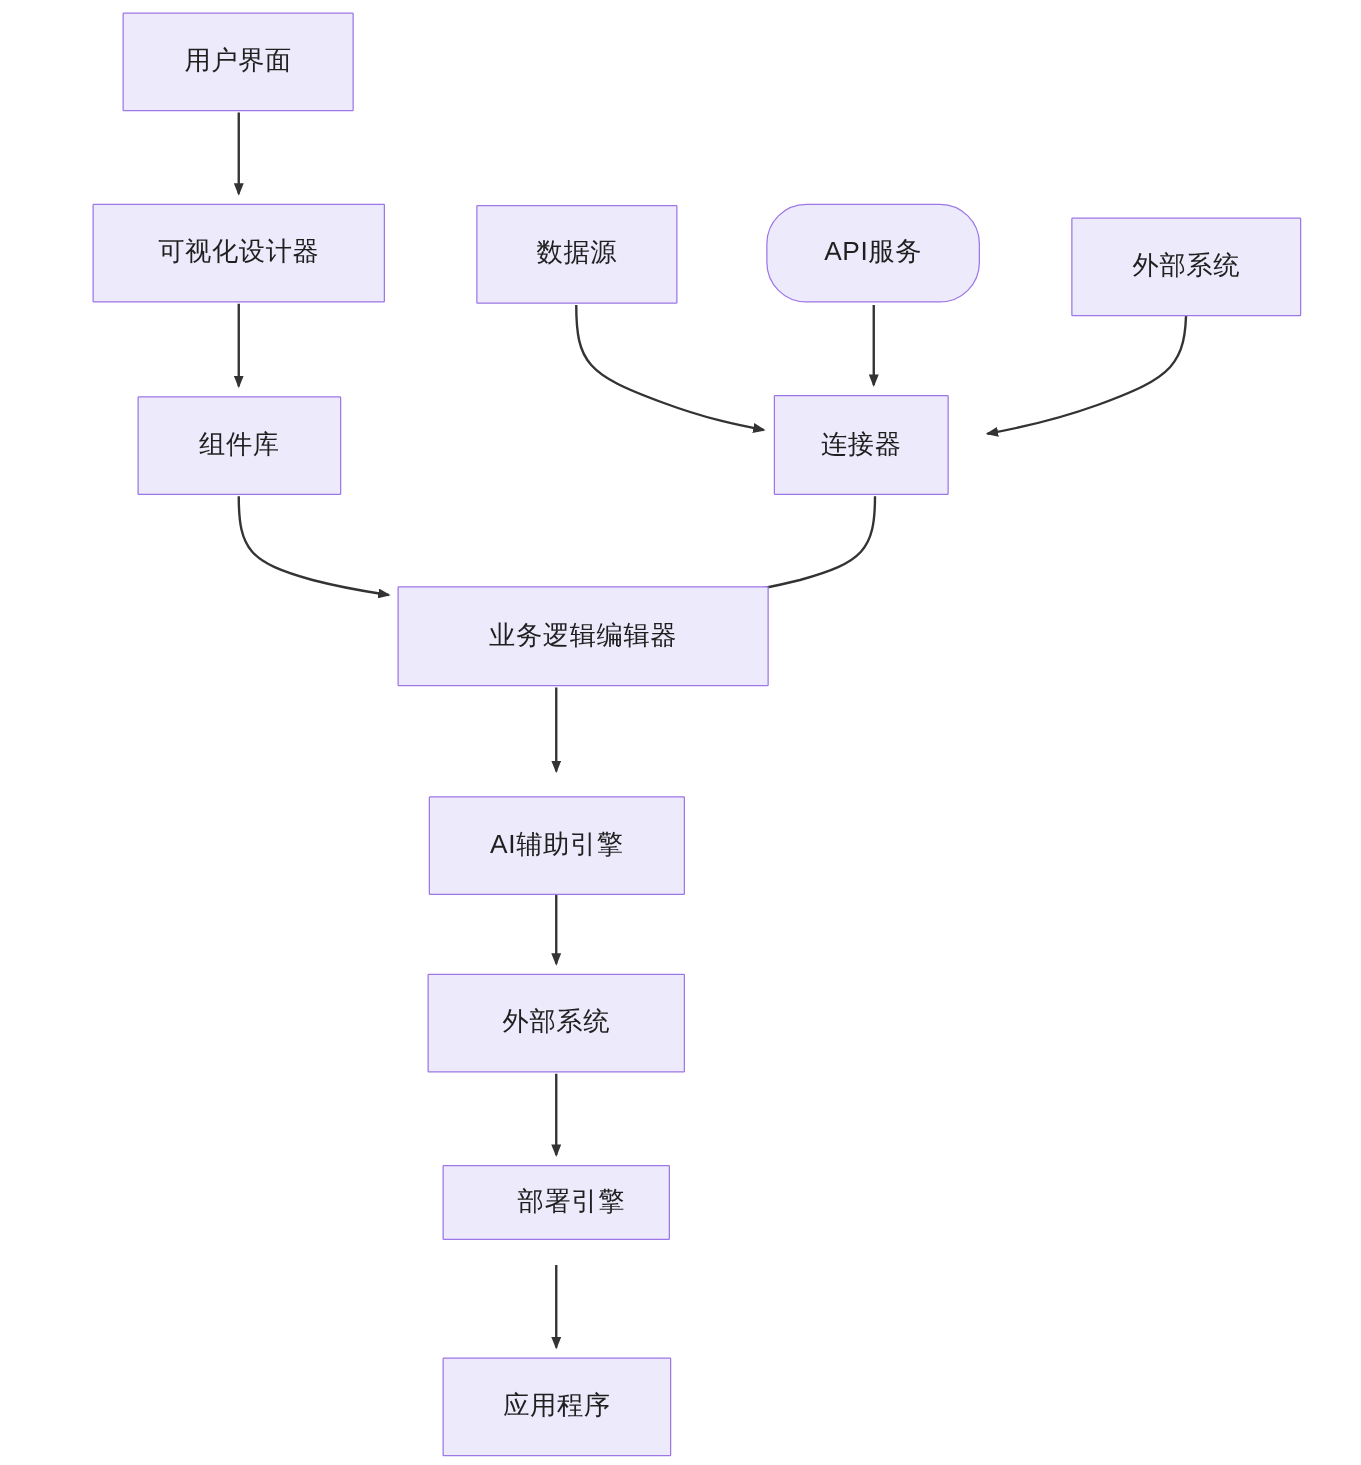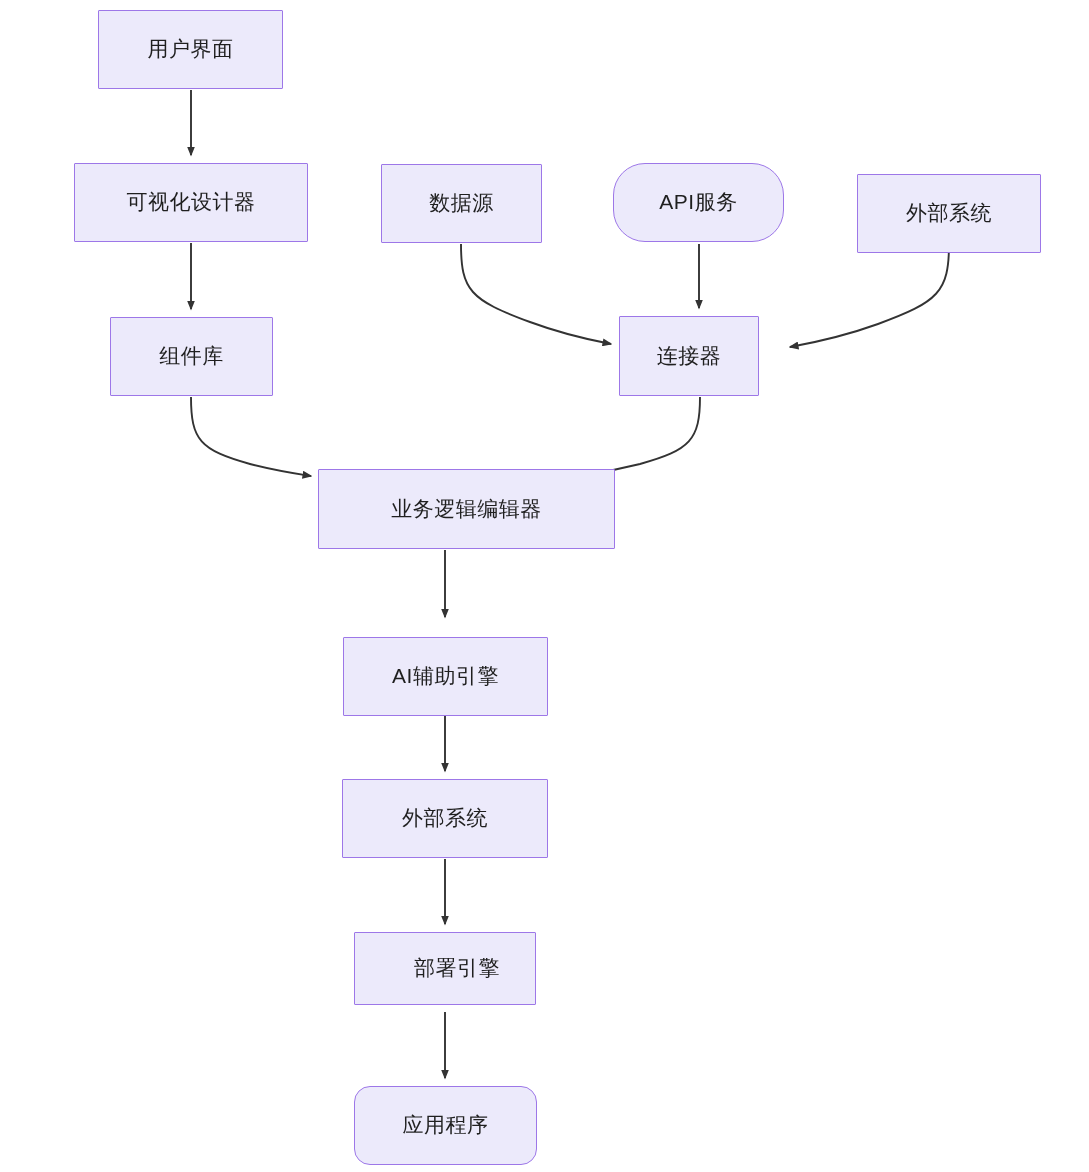--- a/index.html
+++ b/index.html
@@ -96,21 +96,21 @@
       </div>
       <div class="node" style="left: 318px; top: 469px; width: 297px; height: 80px;">
         <span class="node-label">业务逻辑编辑器</span>
       </div>
       <div class="node" style="left: 343px; top: 625px; width: 205px; height: 79px; margin-top: 12px;">
         <span class="node-label">AI辅助引擎</span>
       </div>
       <div class="node" style="left: 342px; top: 779px; width: 206px; height: 79px;">
         <span class="node-label">外部系统</span>
       </div>
-      <div class="node" style="left: 354px; top: 932px; width: 182px; height: 73px; padding-left: 24px;">
+      <div class="node" style="left: 354px; top: 932px; width: 182px; height: 60px; padding-left: 24px;">
         <span class="node-label">部署引擎</span>
       </div>
-      <div class="node" style="left: 354px; top: 1086px; width: 183px; height: 79px; border-radius: 16px;">
+      <div class="node" style="left: 354px; top: 1086px; width: 183px; height: 79px;">
         <span class="node-label">应用程序</span>
       </div>
     </div>
 
 </div>
 
 </body></html>

